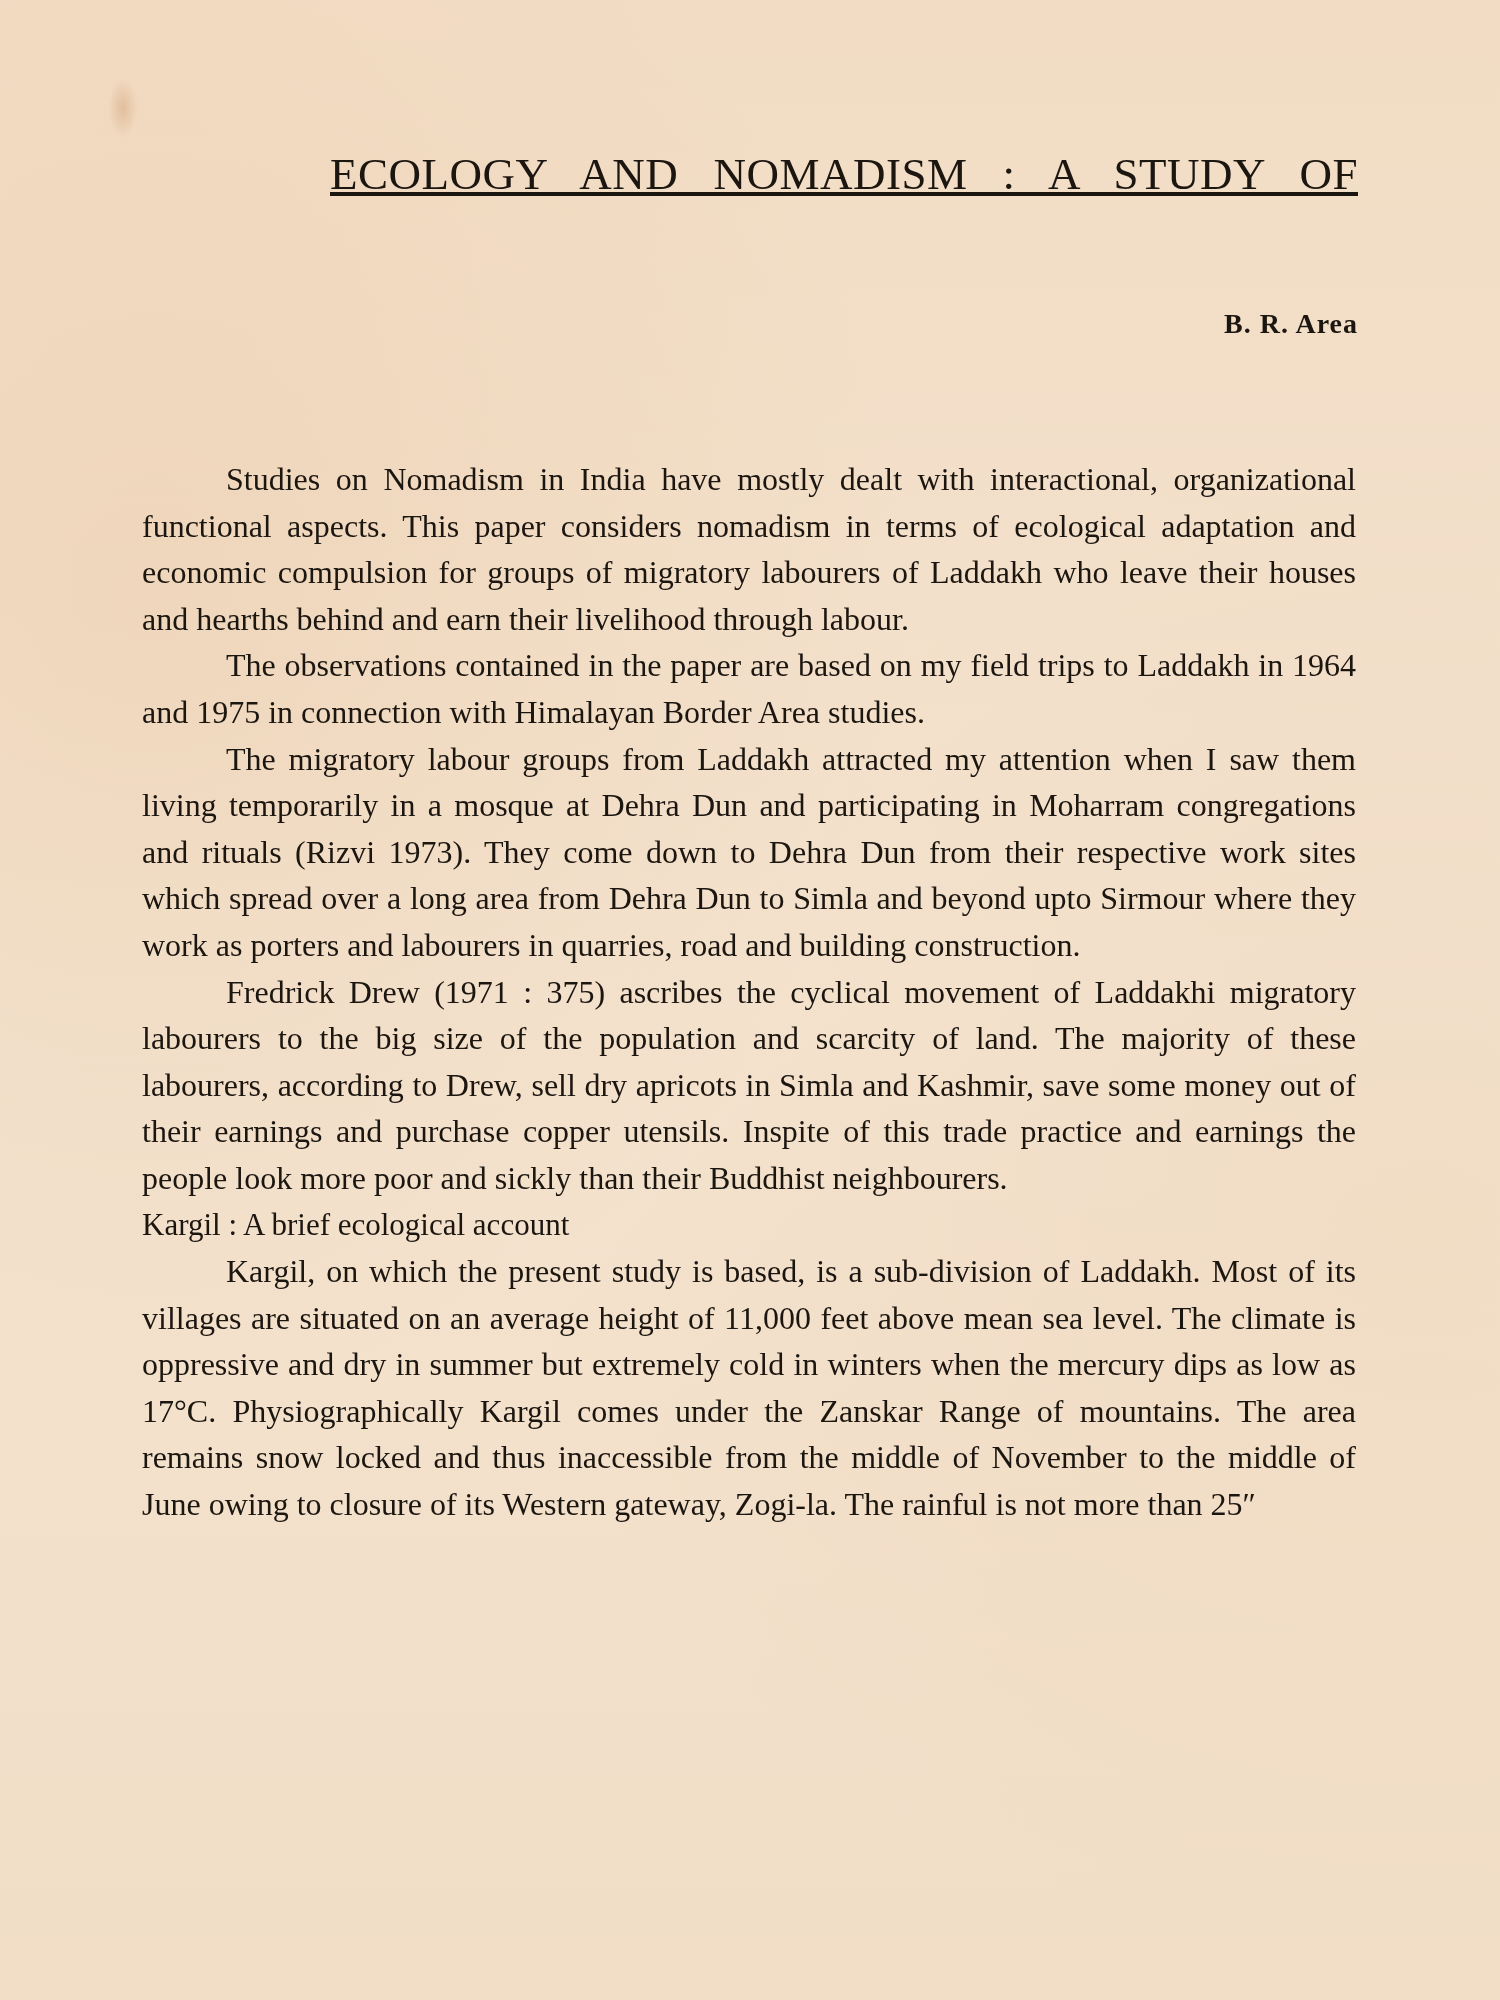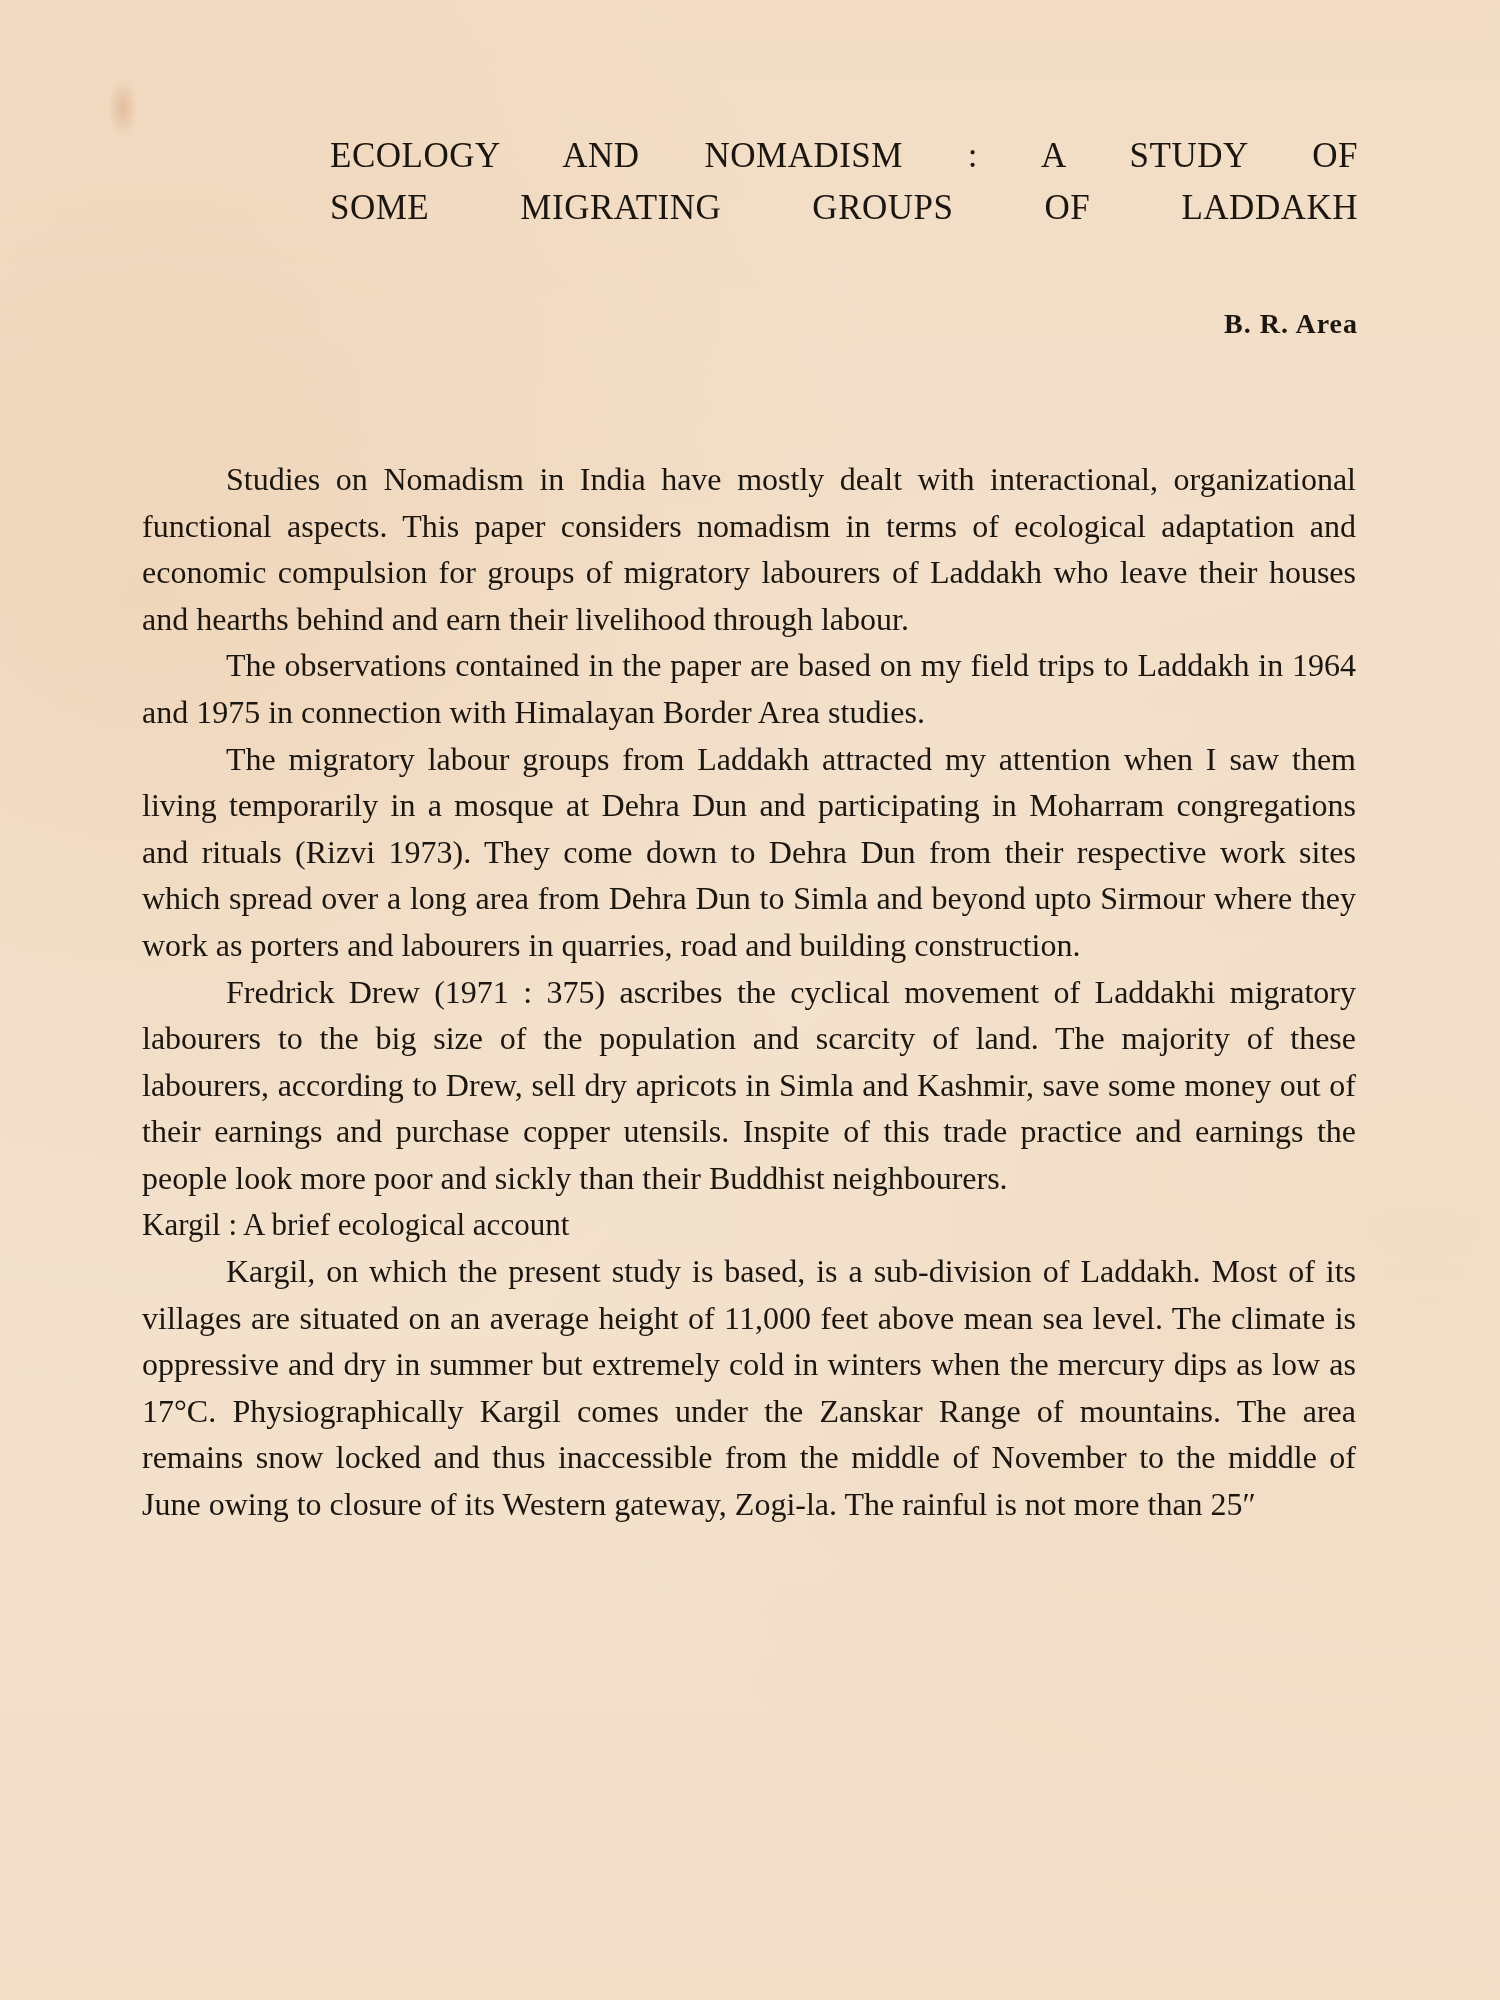--- a/index.html
+++ b/index.html
@@ -13,24 +13,25 @@
     font-family: "Liberation Serif", "DejaVu Serif", serif;
     color: #1c1610;
     position: relative;
   }
   .stain {
     position: absolute; left: 108px; top: 78px; width: 30px; height: 60px;
     background: radial-gradient(ellipse, rgba(200,140,90,0.35), transparent 70%);
     border-radius: 50%;
   }
   .title {
-    position: absolute; left: 330px; top: 130px; width: 1028px;
-    font-size: 35px; line-height: 52px; letter-spacing: 0.5px;
+    position: absolute; left: 330px; top: 148px; width: 1028px;
+    font-size: 45px; line-height: 52px; letter-spacing: 0.5px;
     text-align: justify; text-align-last: justify;
     font-weight: normal;
+    text-decoration: underline;
   }
   .title div { text-align: justify; text-align-last: justify; }
   .author {
     position: absolute; right: 142px; top: 308px;
     font-size: 28px; font-weight: bold; letter-spacing: 1px;
   }
   .body {
     position: absolute; left: 142px; top: 456px; width: 1214px;
     font-size: 32px; line-height: 46.6px;
   }
@@ -40,21 +41,20 @@
     text-indent: 0 !important;
   }
 </style>
 </head>
 <body>
 
 <div class="stain"></div>
 
 <div class="title">
   <div>ECOLOGY AND NOMADISM : A STUDY OF</div>
-  <div>SOME MIGRATING GROUPS OF LADDAKH</div>
 </div>
 
 <div class="author">B. R. Area</div>
 
 <div class="body">
   <p>Studies on Nomadism in India have mostly dealt with interactional, organizational functional aspects. This paper considers nomadism in terms of ecological adaptation and economic compulsion for groups of migratory labourers of Laddakh who leave their houses and hearths behind and earn their livelihood through labour.</p>
   <p>The observations contained in the paper are based on my field trips to Laddakh in 1964 and 1975 in connection with Himalayan Border Area studies.</p>
   <p>The migratory labour groups from Laddakh attracted my attention when I saw them living temporarily in a mosque at Dehra Dun and participating in Moharram congregations and rituals (Rizvi 1973). They come down to Dehra Dun from their respective work sites which spread over a long area from Dehra Dun to Simla and beyond upto Sirmour where they work as porters and labourers in quarries, road and building construction.</p>
   <p>Fredrick Drew (1971 : 375) ascribes the cyclical movement of Laddakhi migratory labourers to the big size of the population and scarcity of land. The majority of these labourers, according to Drew, sell dry apricots in Simla and Kashmir, save some money out of their earnings and purchase copper utensils. Inspite of this trade practice and earnings the people look more poor and sickly than their Buddhist neighbourers.</p>
   <p class="heading">Kargil : A brief ecological account</p>

